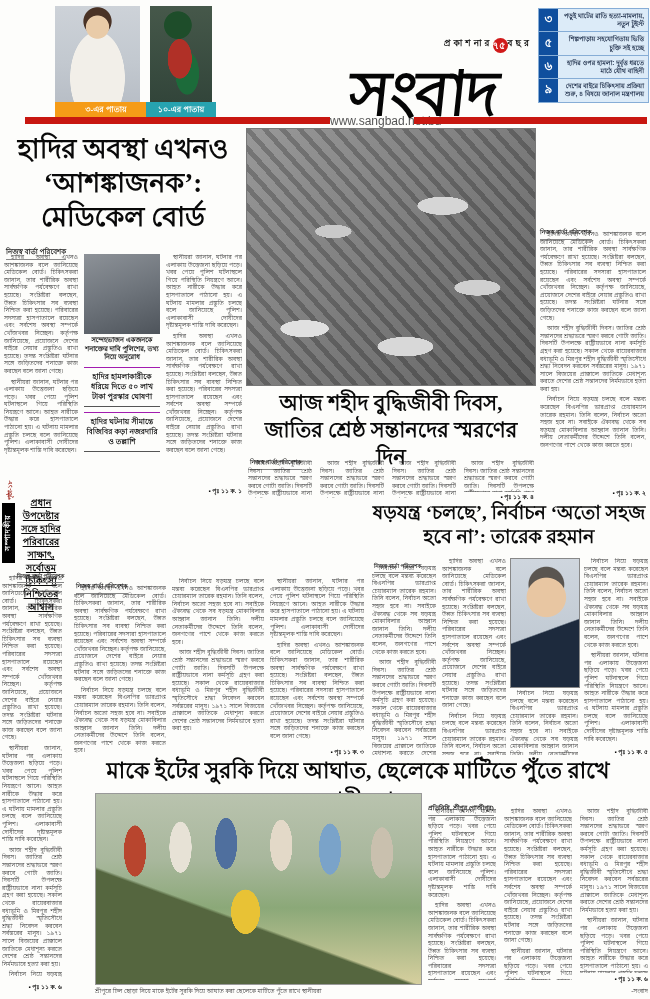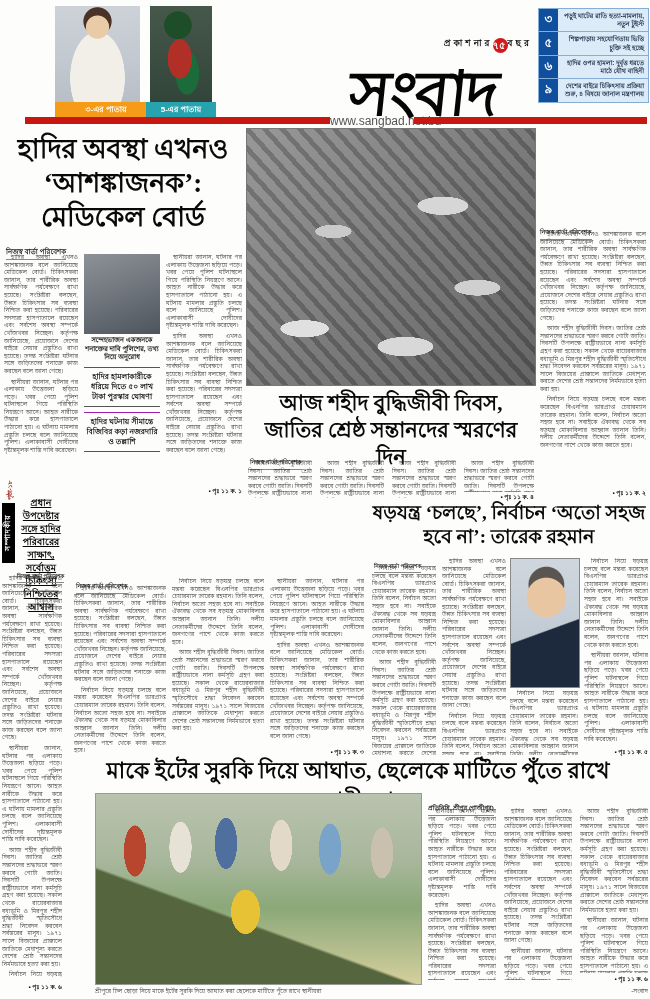--- a/index.html
+++ b/index.html
@@ -78,21 +78,21 @@
 </style>
 </head>
 <body>
 
 <div id="page">
 
   <div class="abs ph ph-woman" style="left:55px;top:6px;width:85px;height:96px;"></div>
   <div class="abs promo-label" style="left:55px;top:102px;width:102px;background:#f59b17;">৩-এর পাতায়</div>
 
   <div class="abs ph ph-cricket" style="left:150px;top:6px;width:62px;height:96px;"></div>
-  <div class="abs promo-label" style="left:146px;top:102px;width:70px;background:#27a3b0;">5-এর পাতায়</div>
+  <div class="abs promo-label" style="left:146px;top:102px;width:70px;background:#27a3b0;">১০-এর পাতায়</div>
 
 
   <div class="abs tagline" style="left:372px;top:36px;width:160px;text-align:right;">
     <span>প্রকাশনার</span><span class="tagcircle">৭৫</span><span>বছর</span>
   </div>
   <div class="abs logo serif" style="left:300px;top:46px;width:245px;text-align:center;">সংবাদ</div>
 
   <div class="abs briefs" style="left:538px;top:8px;width:109px;">
     <div class="brief-row">
       <div class="brief-num">৩</div>

